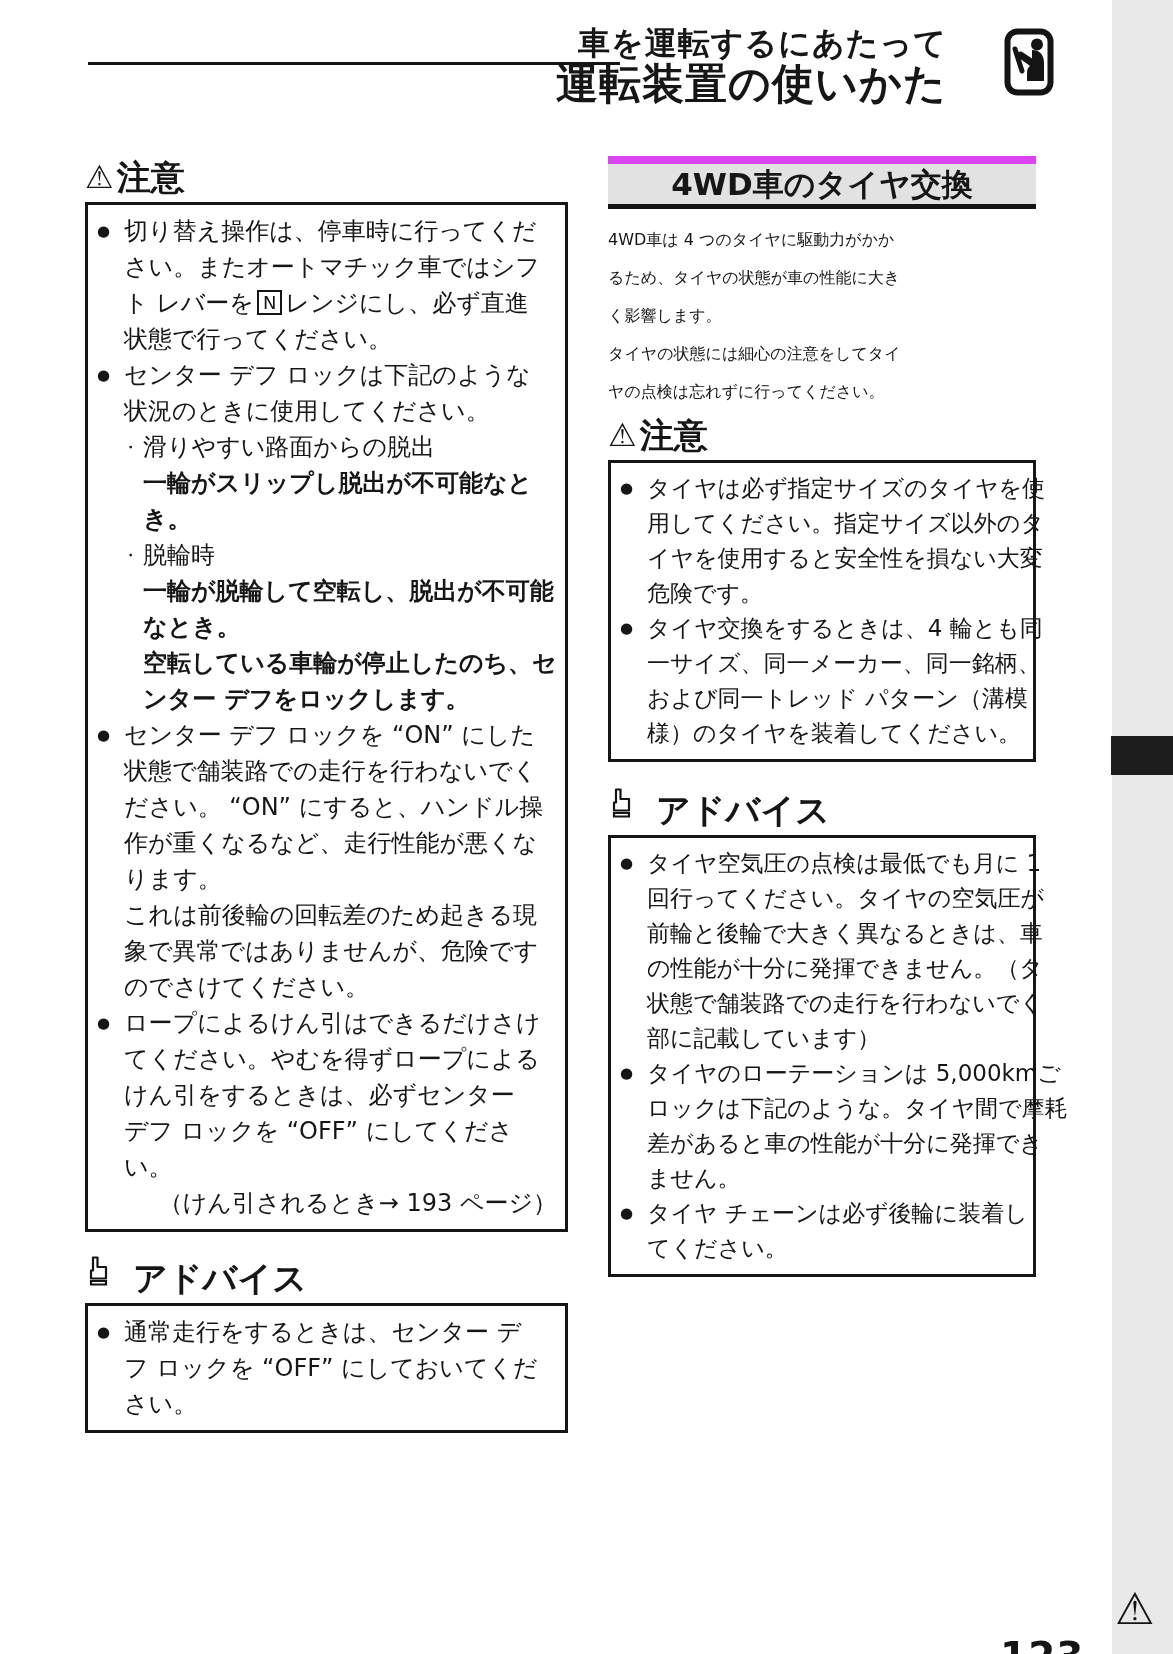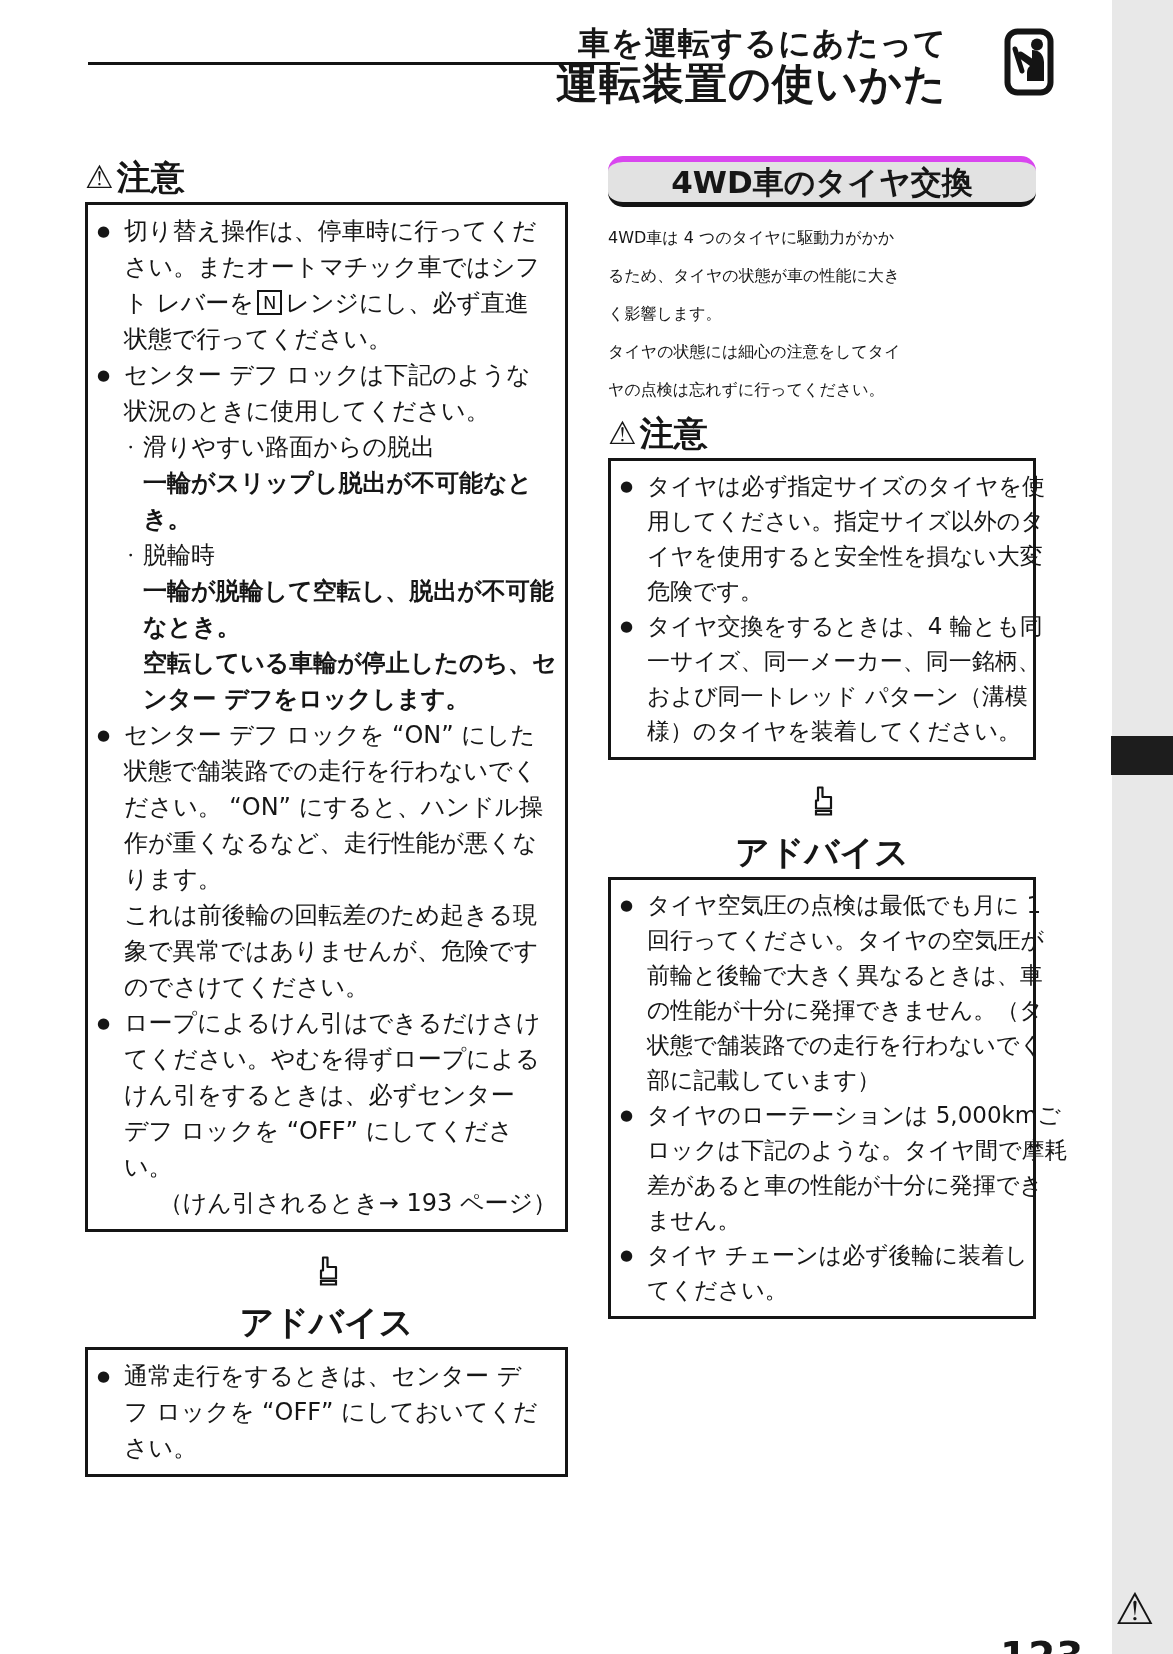--- a/index.html
+++ b/index.html
@@ -17,38 +17,38 @@
   .page-title { font-size:42px; font-weight:bold; line-height:44px; letter-spacing:1px; white-space:nowrap; }
   .driver-icon { position:absolute; left:1004px; top:28px; }
 
   
   .col-left  { position:absolute; left:85px;  top:155px; width:483px; }
   .col-right { position:absolute; left:608px; top:156px; width:428px; }
 
   .sec-head { display:flex; align-items:center; gap:3px; font-weight:bold; font-size:34px; line-height:44px; white-space:nowrap; }
   .warn { font-weight:normal; font-size:32px; line-height:44px; }
 
-  .advice-head { display:flex; align-items:center; gap:10px; font-weight:bold; font-size:34px; line-height:44px; white-space:nowrap;flex-direction:column; }
+  .advice-head { display:flex; align-items:flex-start; gap:24px; font-weight:bold; font-size:34px; line-height:44px; white-space:nowrap; }
   .advice-head svg { margin-bottom:4px; }
 
   .tbox { border:3px solid #151515; background:#fff; padding:8px 4px 8px 9px; margin-top:3px; }
 
   .ln { white-space:nowrap; position:relative; }
   .left-box  .ln { font-size:24px; line-height:36px; }
   .right-box .ln { font-size:23px; line-height:35px; }
   .ln .mk { display:inline-block; width:27px; font-size:15px; vertical-align:3px; }
   .ln .mk.sub { width:21px; font-size:17px; vertical-align:2px; }
   .ln.c, .ln.cn { padding-left:27px; }
   .ln.s  { padding-left:25px; }
   .ln.sc { padding-left:46px;font-weight:bold; }
   .ln.ref { text-align:right; padding-right:4px; }
   .nbox { display:inline-block; border:2px solid #141414; font-size:18px; line-height:21px; padding:0 4px; margin:0 3px; vertical-align:2px; }
 
   
-  .section-bar { border-top:6px solid #d946ef; border-bottom:5px solid #141414; background:#e2e2e2; text-align:center; font-weight:bold; font-size:31px; line-height:40px; white-space:nowrap;border-radius:15px; }
+  .section-bar { border-top:8px solid #d946ef; border-bottom:5px solid #141414; background:#e2e2e2; text-align:center; font-weight:bold; font-size:31px; line-height:40px; white-space:nowrap; }
   .intro { margin-top:12px; }
   .intro .ln { font-size:16px; line-height:38px; }
   .col-right .sec-head { margin-top:2px; }
   .col-left  .advice-head { margin-top:24px; }
   .col-right .advice-head { margin-top:26px; }
 
   
   .page-num { position:absolute; top:1634px; left:1000px; width:76px; text-align:right; font-size:39px; font-weight:bold; letter-spacing:1px; }
   .foot-warn { position:absolute; left:1115px; top:1582px; font-size:44px; line-height:54px; color:#141414; }
 </style>

